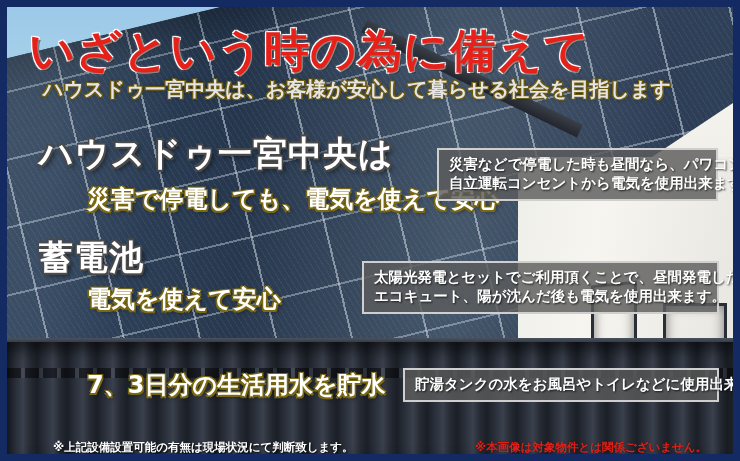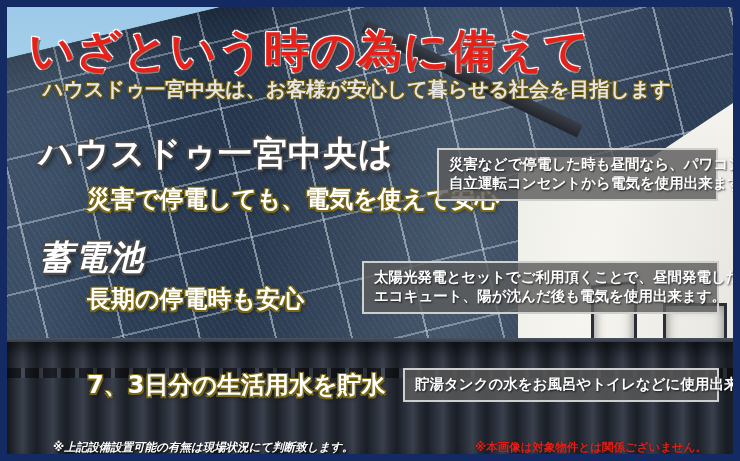--- a/index.html
+++ b/index.html
@@ -161,21 +161,21 @@
     text-shadow:
       -1.5px -1.5px 0 #7a6813, 1.5px -1.5px 0 #7a6813,
       -1.5px 1.5px 0 #7a6813, 1.5px 1.5px 0 #7a6813,
       2px 2px 4px rgba(0,0,0,.6);
     white-space:nowrap;
     margin-left:24px;
   }
 
   .head.h1{left:32px;top:124px;}
   .sub.s1 {left:56px;top:176px;}
-  .head.h2{left:32px;top:228px;font-style:italic;}
+  .head.h2{left:32px;top:228px;}
   .sub.s2 {left:56px;top:276px;}
   .head.h3{left:32px;top:312px;}
   .sub.s3 {left:56px;top:362px;}
 
   
   .callout{
     position:absolute;
     background:rgba(92,92,92,.82);
     border:2px solid #cfcfcf;
     color:#ffffff;
@@ -189,21 +189,20 @@
   .callout.c1{left:430px;top:141px;width:281px;font-size:14.5px;}
   .callout.c2{left:355px;top:254px;width:357px;font-size:14.5px;}
   .callout.c3{left:396px;top:361px;width:316px;font-size:14.5px;}
 
   
   .note-left{
     position:absolute;left:46px;top:433px;
     font-size:11.5px;font-weight:bold;color:#ffffff;
     text-shadow:1px 1px 2px rgba(0,0,0,.9);
     white-space:nowrap;
-    font-style:italic;
   }
   .note-right{
     position:absolute;left:468px;top:433px;
     font-size:11.5px;font-weight:bold;color:#e02017;
     text-shadow:0 0 2px rgba(0,0,0,.35);
     white-space:nowrap;
   }
 </style>
 </head>
 <body>
@@ -227,21 +226,21 @@
 
     <div class="layer">
 
       <div class="title">いざという時の為に備えて</div>
       <div class="subtitle">ハウスドゥ一宮中央は、お客様が安心して暮らせる社会を目指します</div>
 
       <div class="head h1">ハウスドゥ一宮中央は</div>
       <div class="sub  s1">災害で停電しても、電気を使えて安心</div>
 
       <div class="head h2">蓄電池</div>
-      <div class="sub  s2">長期の停電時も安心</div>
+      <div class="sub  s2">電気を使えて安心</div>
 
       <div class="sub  s3">7、3日分の生活用水を貯水</div>
 
       <div class="callout c1">
         <div>災害などで停電した時も昼間なら、パワコンの</div>
         <div>自立運転コンセントから電気を使用出来ます。</div>
       </div>
 
       <div class="callout c2">
         <div>太陽光発電とセットでご利用頂くことで、昼間発電した電気を</div>

